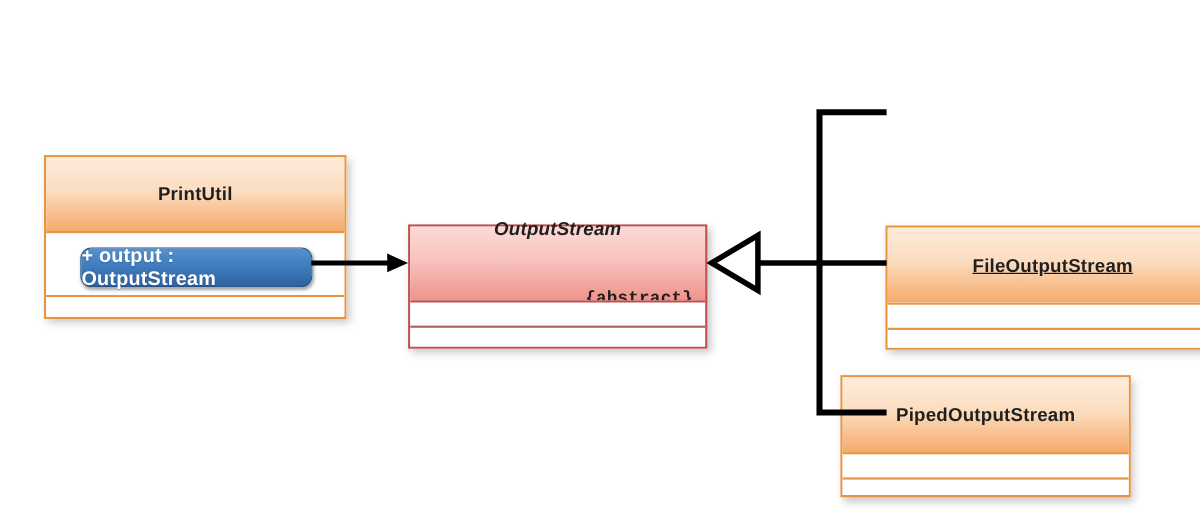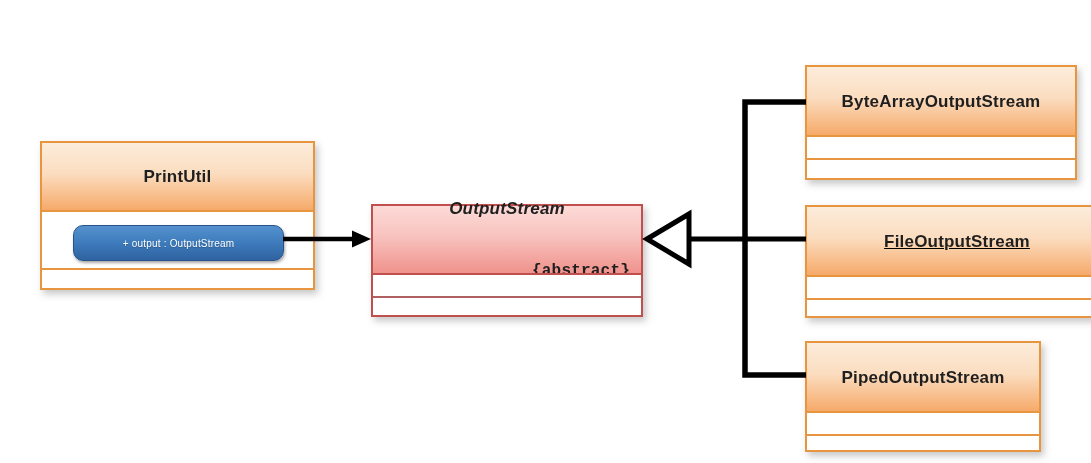--- a/index.html
+++ b/index.html
@@ -67,39 +67,39 @@
   #box-printutil .compartment.attrs { height: 58px; position: relative; }
   #box-printutil .compartment.ops   { flex: 1 1 auto; }
 
   #box-outputstream { left: 371px; top: 204px; width: 272px; height: 113px; }
   #box-outputstream .class-header { height: 67px; }
   #box-outputstream .compartment.attrs { height: 23px; }
   #box-outputstream .compartment.ops   { flex: 1 1 auto; }
 
   #box-bytearray { left: 805px; top: 65px;  width: 272px; height: 115px; }
   #box-file      { left: 805px; top: 205px; width: 304px; height: 113px; text-decoration: underline; }
-  #box-piped     { left: 805px; top: 341px; width: 236px; height: 111px; }
+  #box-piped     { left: 764px; top: 341px; width: 264px; height: 111px; }
   .subclass .class-header { height: 68px; }
   .subclass .compartment.attrs { height: 23px; }
   .subclass .compartment.ops   { flex: 1 1 auto; }
 
   
   .attribute-pill {
     position: absolute;
     left: 31px;
     top: 13px;
     width: 211px;
     height: 36px;
     border-radius: 10px;
     background: linear-gradient(180deg, #5591cd 0%, #3e7cbd 48%, #2f62a0 100%);
     border: 1px solid #27538a;
     box-shadow: 1px 2px 3px rgba(0,0,0,0.35);
     color: #ffffff;
-    font-weight: normal;
-    font-size: 10px;
+    font-weight: bold;
+    font-size: 18px;
     display: flex;
     align-items: center;
     justify-content: center;
     letter-spacing: 0.2px;
     text-shadow: 0 1px 1px rgba(0,0,0,0.25);
   }
 
   
   .connector-layer {
     position: absolute;
@@ -125,27 +125,20 @@
 
   <div class="uml-class red" id="box-outputstream">
     <div class="class-header">
       <span class="class-name italic">OutputStream</span>
       <span class="stereotype">{abstract}</span>
     </div>
     <div class="compartment attrs first"></div>
     <div class="compartment ops"></div>
   </div>
 
-  <div class="uml-class orange subclass" id="box-bytearray">
-    <div class="class-header">
-      <span class="class-name">ByteArrayOutputStream</span>
-    </div>
-    <div class="compartment attrs"></div>
-    <div class="compartment ops"></div>
-  </div>
 
   <div class="uml-class orange subclass" id="box-file">
     <div class="class-header">
       <span class="class-name">FileOutputStream</span>
     </div>
     <div class="compartment attrs"></div>
     <div class="compartment ops"></div>
   </div>
 
   <div class="uml-class orange subclass" id="box-piped">

